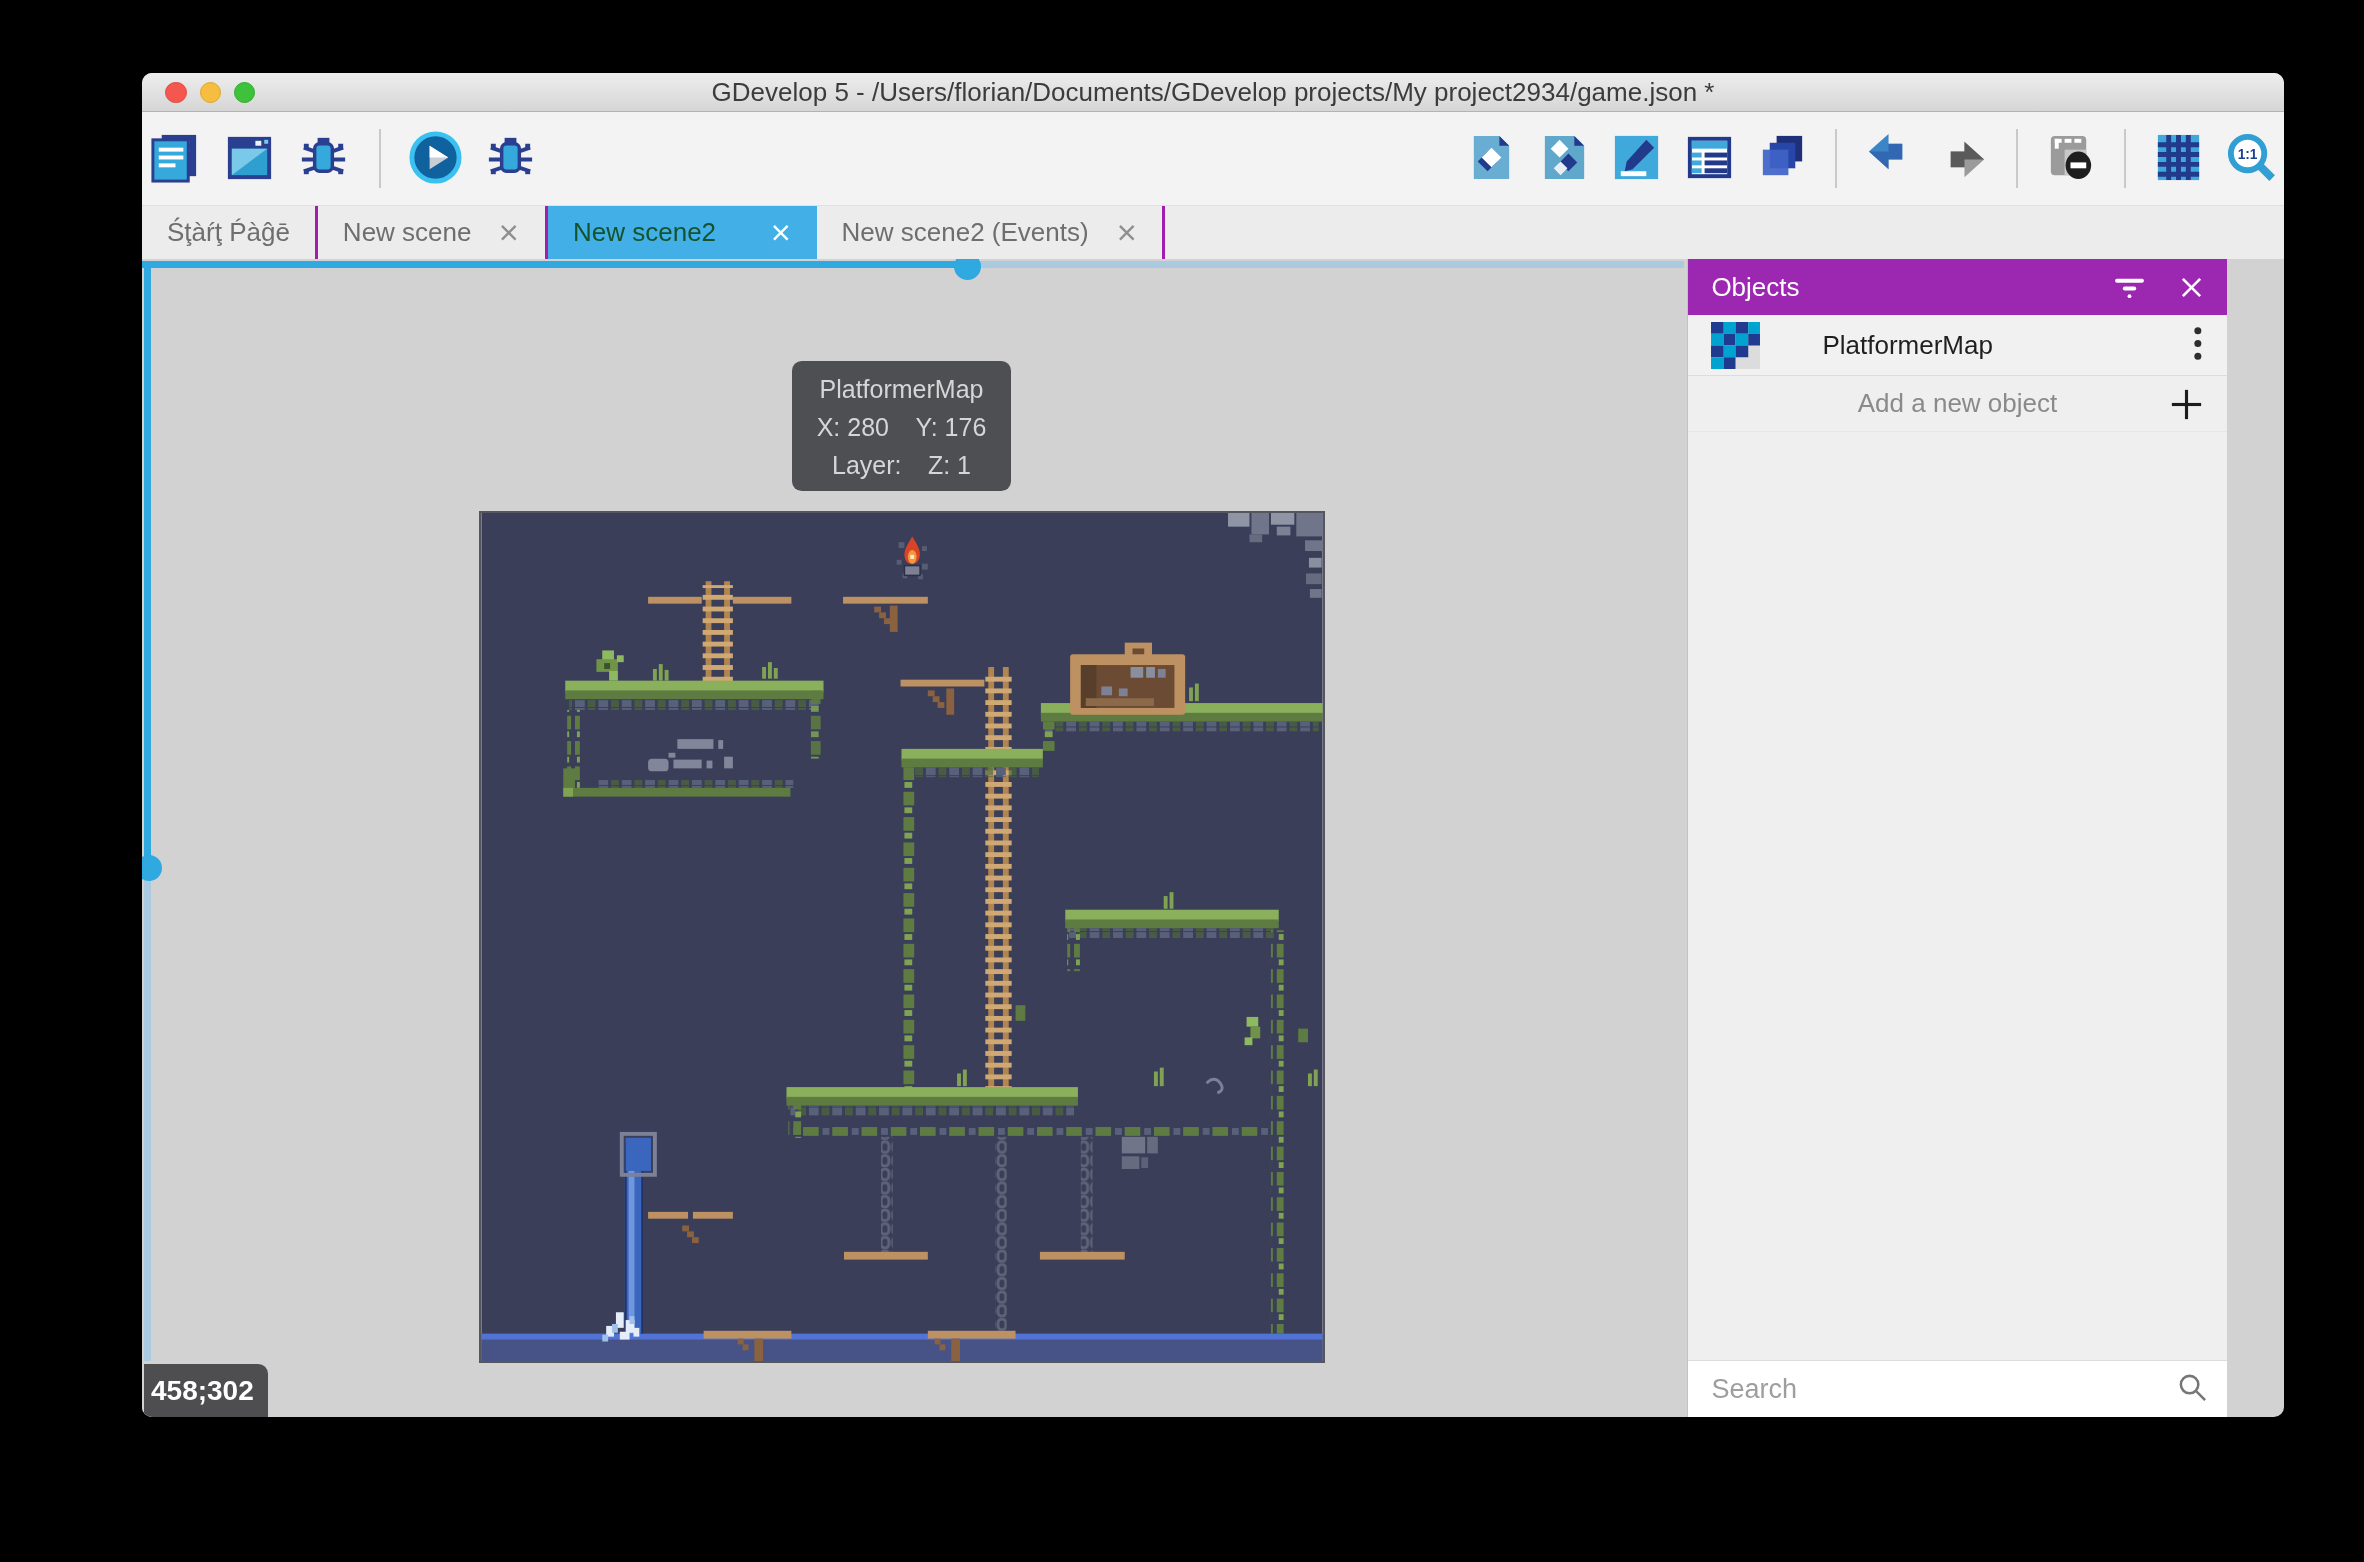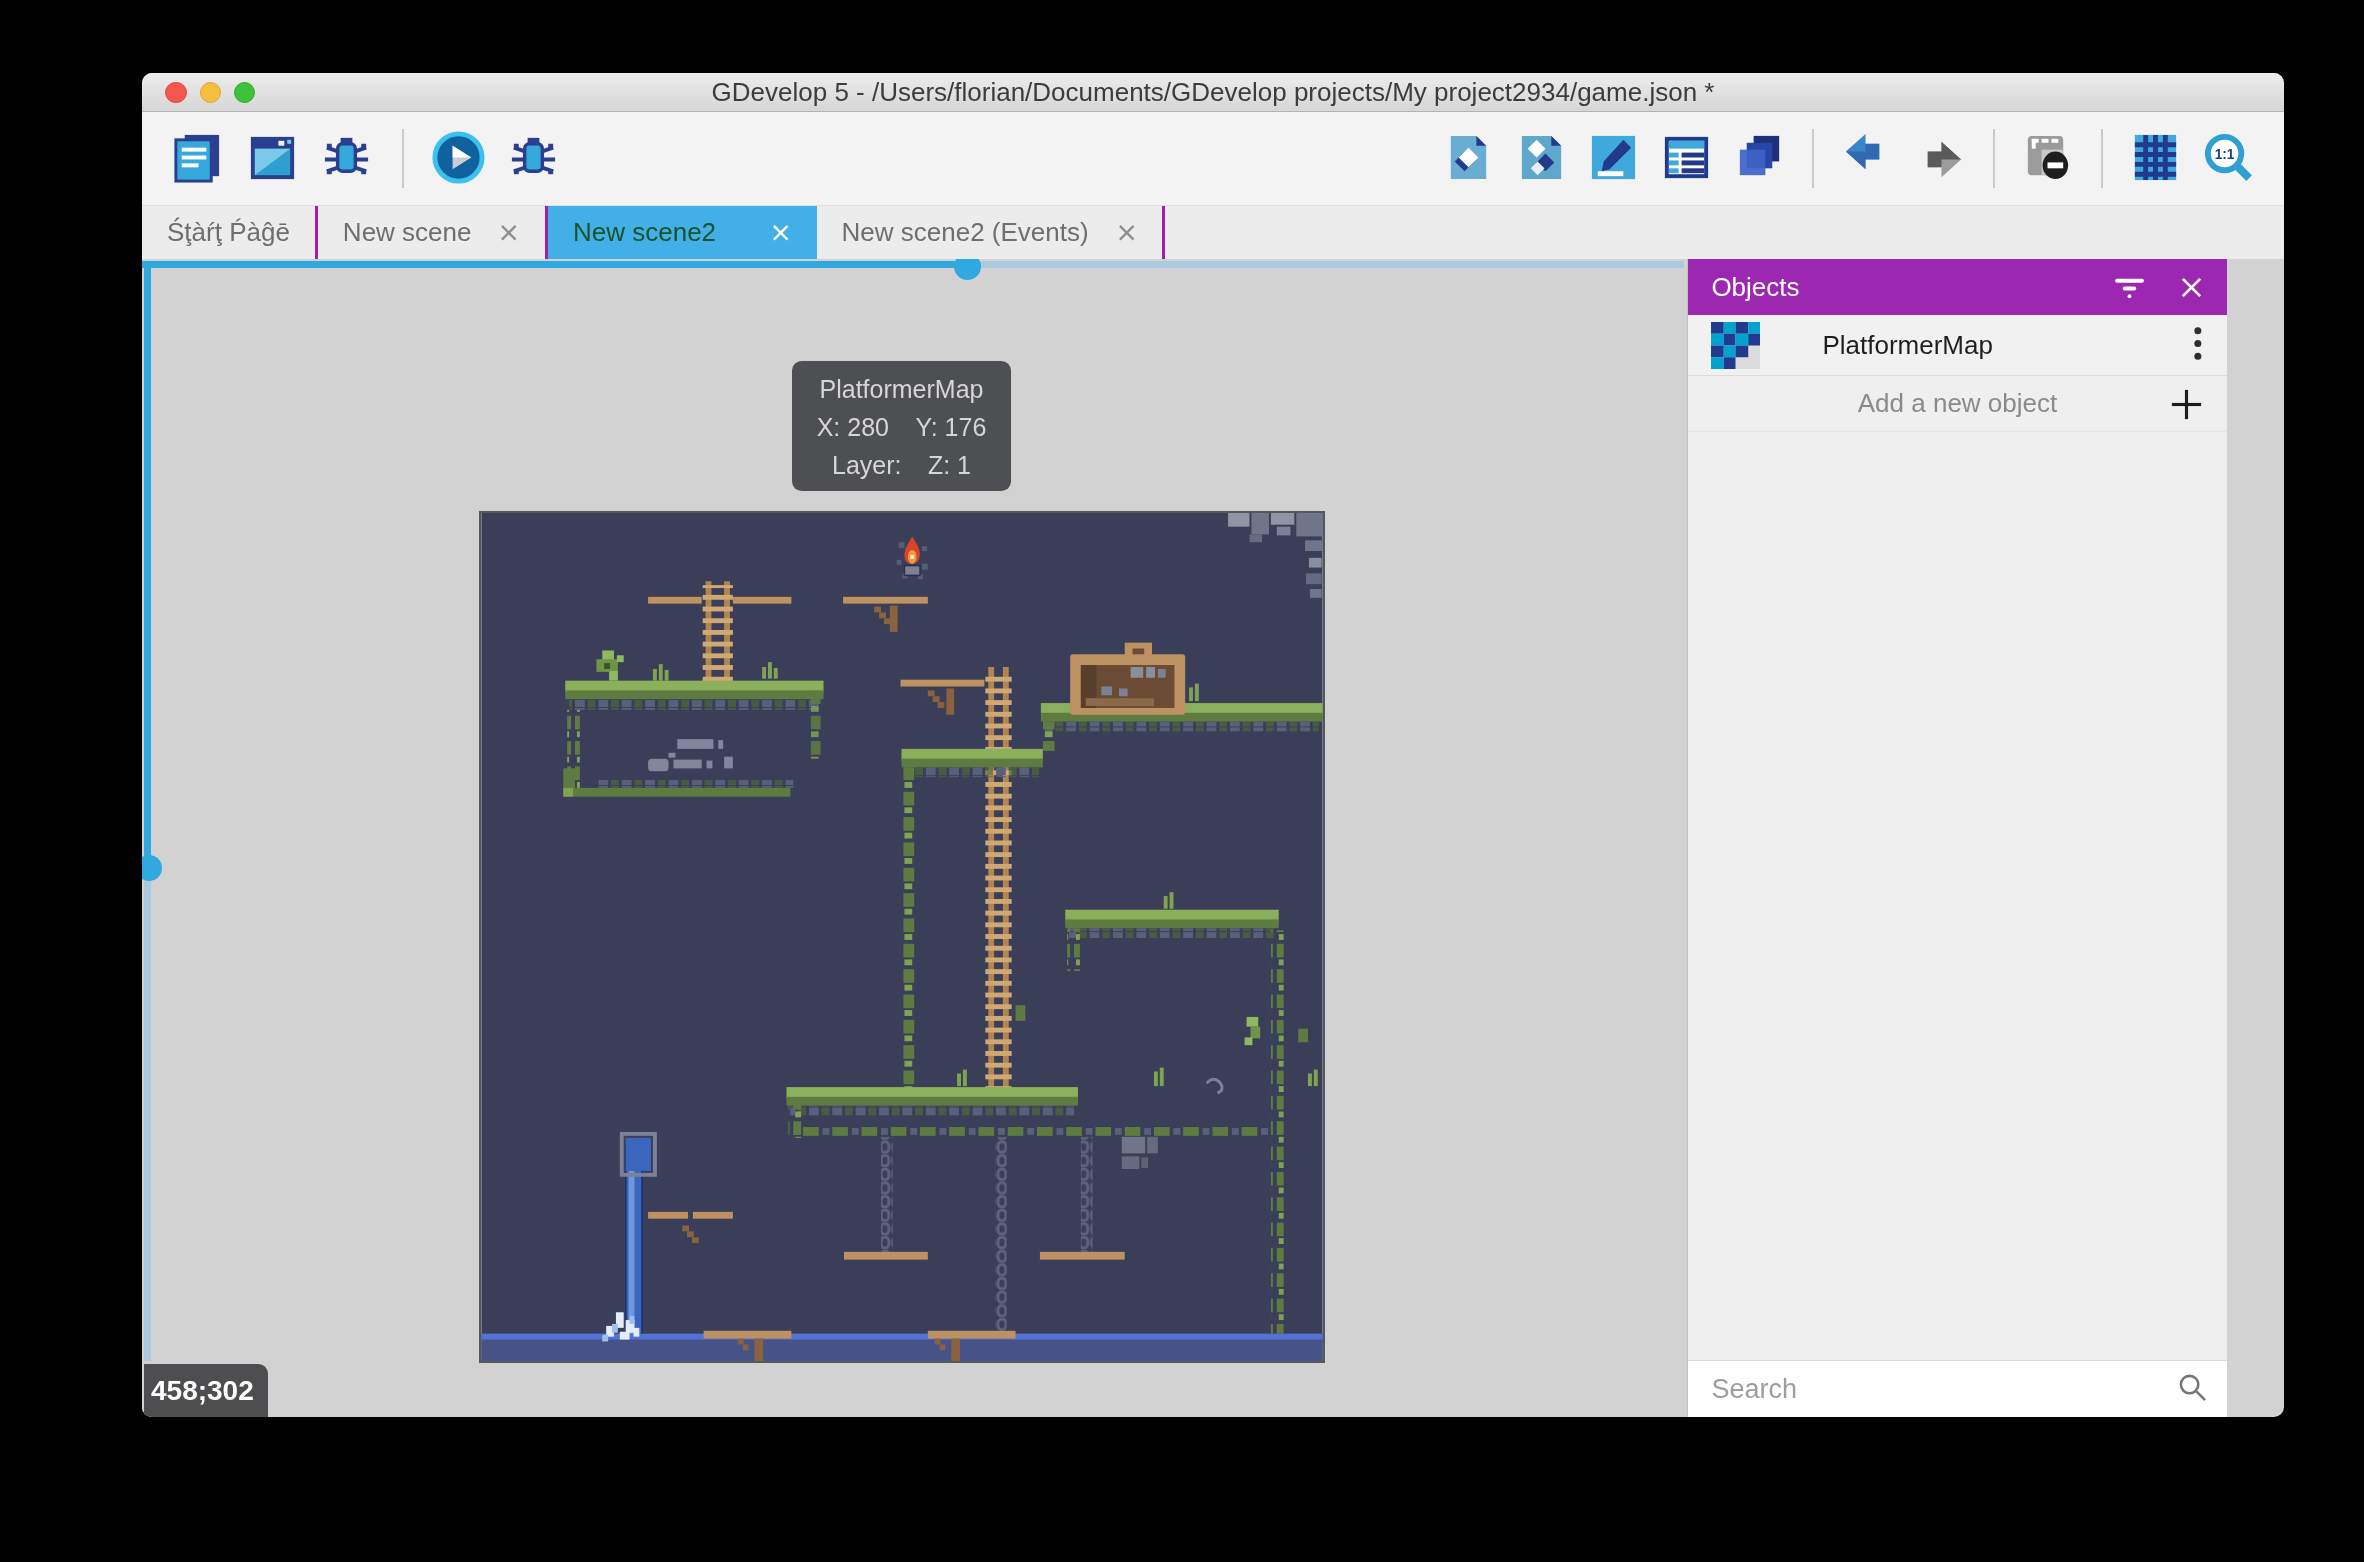--- a/index.html
+++ b/index.html
@@ -15,21 +15,21 @@
               border-bottom:1px solid #b3b3b3; position:relative; }
   .lights { position:absolute; left:23.4px; top:8.8px; display:flex; gap:12.7px; }
   .light { width:21.5px; height:21.5px; border-radius:50%; }
   .light.red    { background:#f4574e; border:1px solid #dd4840; }
   .light.yellow { background:#f6be40; border:1px solid #dfa32e; }
   .light.green  { background:#3ec23b; border:1px solid #2fa82e; }
   .title { text-align:center; line-height:39px; font-size:26px; color:#3c3c3c; }
 
   
   .toolbar { height:93px; flex:0 0 93px; background:#f3f3f3; display:flex; align-items:center;
-             padding:0 26px; }
+             padding:0 3px; }
   .tb-group { display:flex; align-items:center; gap:15.6px; }
   .tb-group.right { margin-left:auto; gap:13.7px; }
   .tb-btn { width:59px; height:60px; display:flex; align-items:center; justify-content:center;
             background:transparent; border:none; cursor:pointer; }
   .tb-sep { width:2px; height:59px; background:#c9c9c9; margin:0 9.8px; }
 
   
   .tabbar { height:54px; flex:0 0 54px; background:#ececec; border-top:1px solid #e0e0e0;
             display:flex; align-items:stretch; }
   .tab { display:flex; align-items:center; padding:0 25px; font-size:26px; color:#6e6e6e;

